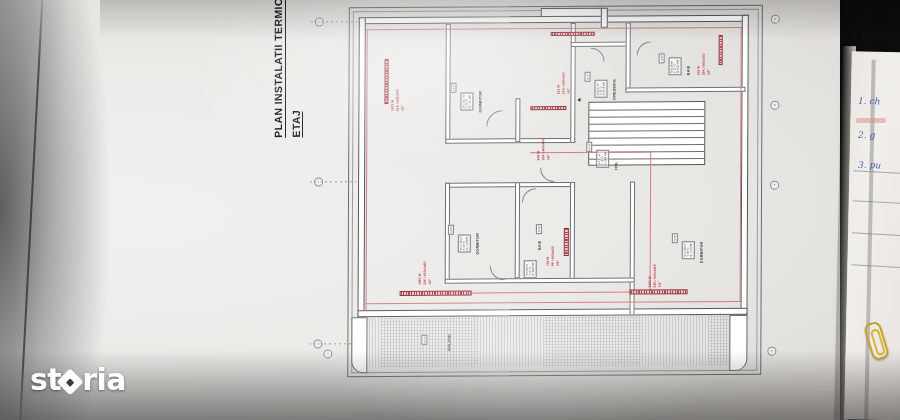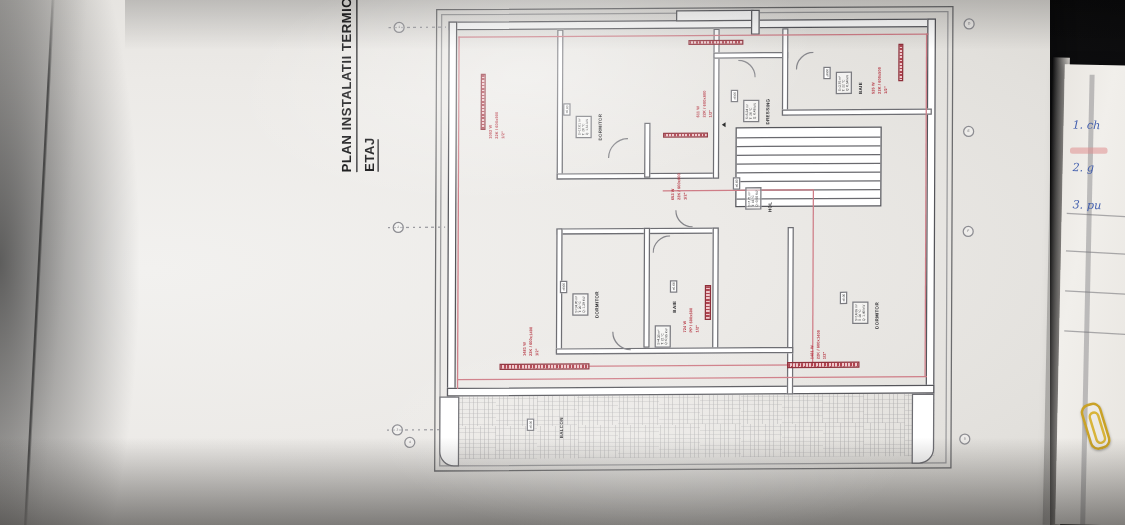--- a/index.html
+++ b/index.html
@@ -432,14 +432,15 @@
     <span class="title-main">PLAN INSTALATII TERMICE</span>
     <span class="title-sub">ETAJ</span>
   </div>
 
   <div class="curve-shadow"></div>
   <div class="top-shade"></div>
   <div class="bottom-shade"></div>
   <div class="glare"></div>
   <div class="glare2"></div>
 
+  <div class="wm"><span>st</span><span class="dia"></span><span>ria</span></div>
 
 </div>
 
 </body></html>

